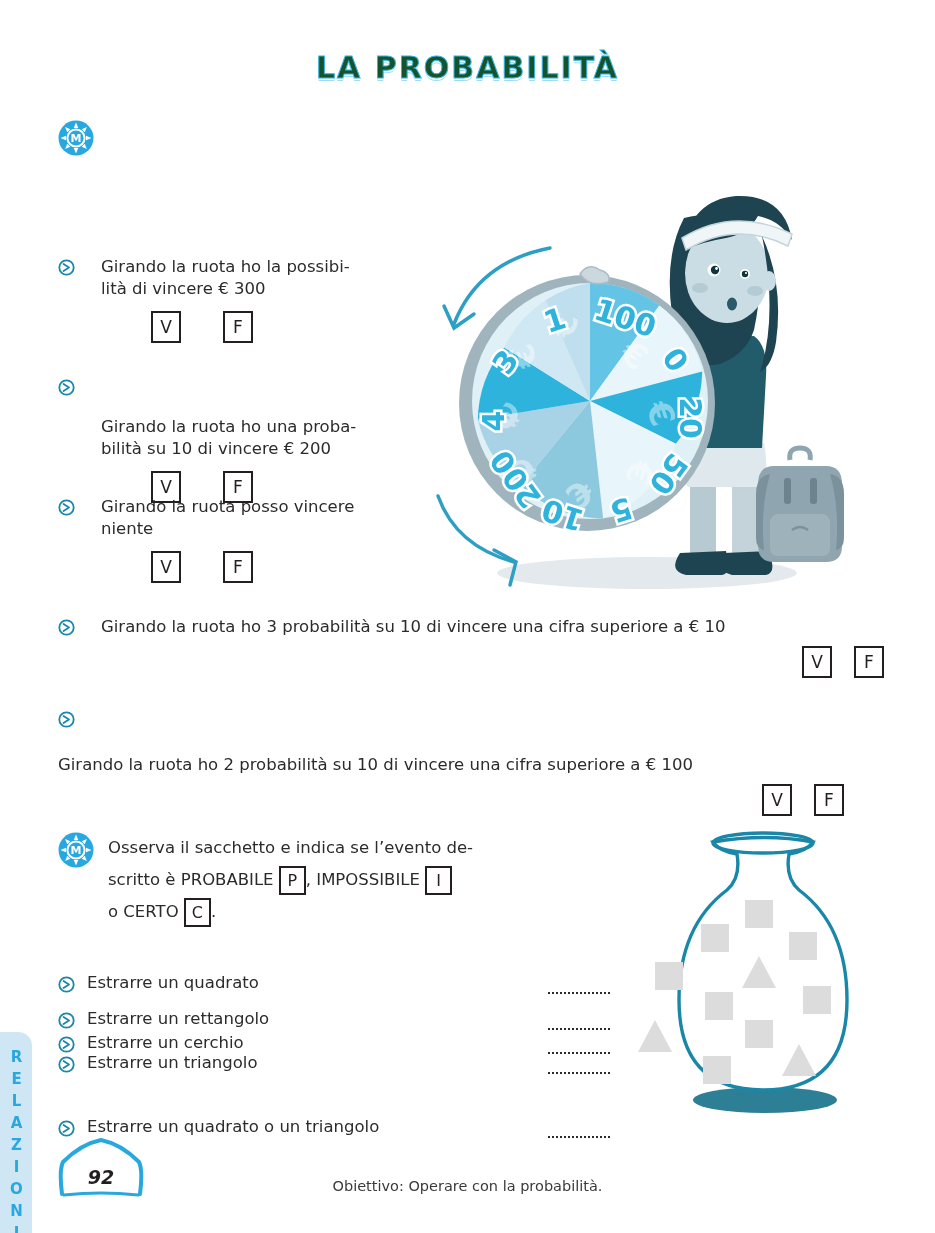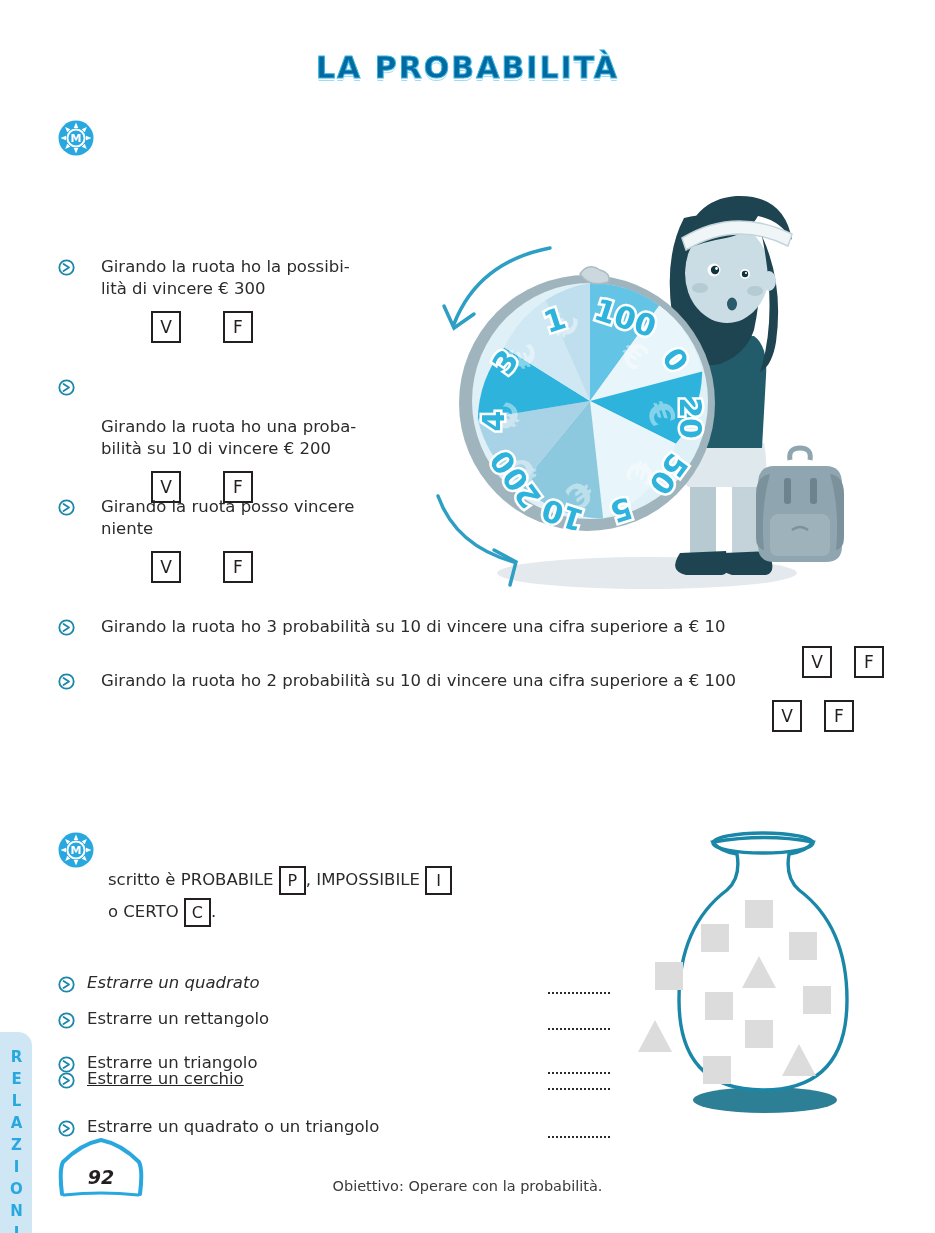--- a/index.html
+++ b/index.html
@@ -15,21 +15,21 @@
   }
   #side-tab .vtext{
     writing-mode:vertical-rl;text-orientation:upright;
     font-family:"DejaVu Sans", sans-serif;font-weight:bold;font-size:15px;
     letter-spacing:4px;color:#29a8e0;line-height:1;
   }
   
   #title{
     position:absolute;left:0;top:50px;width:935px;text-align:center;
     font-family:"DejaVu Sans", sans-serif;font-weight:bold;font-size:30px;
-    letter-spacing:2px;color:#0369a1;
+    letter-spacing:2px;color:#14532d;
     -webkit-text-stroke:1px #35b4e0;
     text-shadow:0 2px 0 #ffffff, 0 3px 0 #9fdcf2;
   }
   
   .body-text{font-family:"DejaVu Sans", sans-serif;font-size:16.5px;color:#2b2b2b;line-height:1.38;}
   
   .m-badge{width:36px;height:36px;position:relative;flex:0 0 36px;}
   
   .bullet{width:17px;height:17px;flex:0 0 17px;margin-top:3px;}
   
@@ -273,21 +273,21 @@
   </span>
   <span style="display:block;width:820px;">
     <span class="qtext body-text">Girando la ruota ho 3 probabilità su 10 di vincere una cifra superiore a € 10</span>
     <span style="display:flex;gap:22px;justify-content:flex-end;margin-top:8px;padding-right:4px;">
       <span class="vf-box">V</span>
       <span class="vf-box">F</span>
     </span>
   </span>
 </div>
 
-<div class="q-item" style="left:58px;top:670px;width:830px;">
+<div class="q-item" style="left:58px;top:708px;width:830px;flex-direction:column;">
   <span class="bullet">
     <svg viewBox="0 0 17 17" width="17" height="17">
       <circle cx="8.5" cy="8.5" r="7.2" fill="none" stroke="#1b87a8" stroke-width="1.8"></circle>
       <path d="M5.5 5 L11 8.5 L5.5 12" fill="none" stroke="#1b87a8" stroke-width="1.8" stroke-linecap="round" stroke-linejoin="round"></path>
     </svg>
   </span>
   <span style="display:block;width:820px;">
     <span class="qtext body-text">Girando la ruota ho 2 probabilità su 10 di vincere una cifra superiore a € 100</span>
     <span style="display:flex;gap:22px;justify-content:flex-end;margin-top:8px;padding-right:34px;">
       <span class="vf-box">V</span>
@@ -308,21 +308,21 @@
         <path d="M7.1 7.1 L12.3 9.3 L9.3 12.3 Z"></path>
         <path d="M28.9 28.9 L23.7 26.7 L26.7 23.7 Z"></path>
         <path d="M28.9 7.1 L26.7 12.3 L23.7 9.3 Z"></path>
         <path d="M7.1 28.9 L9.3 23.7 L12.3 26.7 Z"></path>
       </g>
       <circle cx="18" cy="18" r="8.6" fill="none" stroke="#ffffff" stroke-width="2"></circle>
       <text x="18" y="22.4" text-anchor="middle" font-family="DejaVu Sans, sans-serif" font-size="11" font-weight="bold" fill="#ffffff">M</text>
     </svg>
   </span>
   <span class="txt body-text">
-    <br>
+    <span>Osserva il sacchetto e indica se l’evento de-</span><br>
     <span>scritto è PROBABILE</span>
     <span class="vf-box sm">P</span><span>, IMPOSSIBILE</span>
     <span class="vf-box sm">I</span><br>
     <span>o CERTO</span>
     <span class="vf-box sm">C</span><span>.</span>
   </span>
 </div>
 
 <div id="bag-scene">
   <svg viewBox="0 0 275 290" width="275" height="290">
@@ -338,21 +338,21 @@
       <rect x="178" y="158" width="28" height="28"></rect>
       <rect x="120" y="192" width="28" height="28"></rect>
       <rect x="78" y="228" width="28" height="28"></rect>
       <path d="M134 128 L151 160 L117 160 Z"></path>
       <path d="M30 192 L47 224 L13 224 Z"></path>
       <path d="M174 216 L191 248 L157 248 Z"></path>
     </g>
   </svg>
 </div>
 
-<div class="l-item" style="top:972px;font-style:italic;">
+<div class="l-item" style="top:972px;">
   <span class="bullet">
     <svg viewBox="0 0 17 17" width="17" height="17">
       <circle cx="8.5" cy="8.5" r="7.2" fill="none" stroke="#1b87a8" stroke-width="1.8"></circle>
       <path d="M5.5 5 L11 8.5 L5.5 12" fill="none" stroke="#1b87a8" stroke-width="1.8" stroke-linecap="round" stroke-linejoin="round"></path>
     </svg>
   </span>
   <span class="ltext body-text">Estrarre un quadrato</span>
   <span class="dots" style="top:20px;"></span>
 </div>
 
@@ -360,21 +360,21 @@
   <span class="bullet">
     <svg viewBox="0 0 17 17" width="17" height="17">
       <circle cx="8.5" cy="8.5" r="7.2" fill="none" stroke="#1b87a8" stroke-width="1.8"></circle>
       <path d="M5.5 5 L11 8.5 L5.5 12" fill="none" stroke="#1b87a8" stroke-width="1.8" stroke-linecap="round" stroke-linejoin="round"></path>
     </svg>
   </span>
   <span class="ltext body-text">Estrarre un rettangolo</span>
   <span class="dots" style="top:20px;"></span>
 </div>
 
-<div class="l-item" style="top:1068px;text-decoration:underline;">
+<div class="l-item" style="top:1032px;">
   <span class="bullet">
     <svg viewBox="0 0 17 17" width="17" height="17">
       <circle cx="8.5" cy="8.5" r="7.2" fill="none" stroke="#1b87a8" stroke-width="1.8"></circle>
       <path d="M5.5 5 L11 8.5 L5.5 12" fill="none" stroke="#1b87a8" stroke-width="1.8" stroke-linecap="round" stroke-linejoin="round"></path>
     </svg>
   </span>
   <span class="ltext body-text">Estrarre un cerchio</span>
   <span class="dots" style="top:20px;"></span>
 </div>
 

